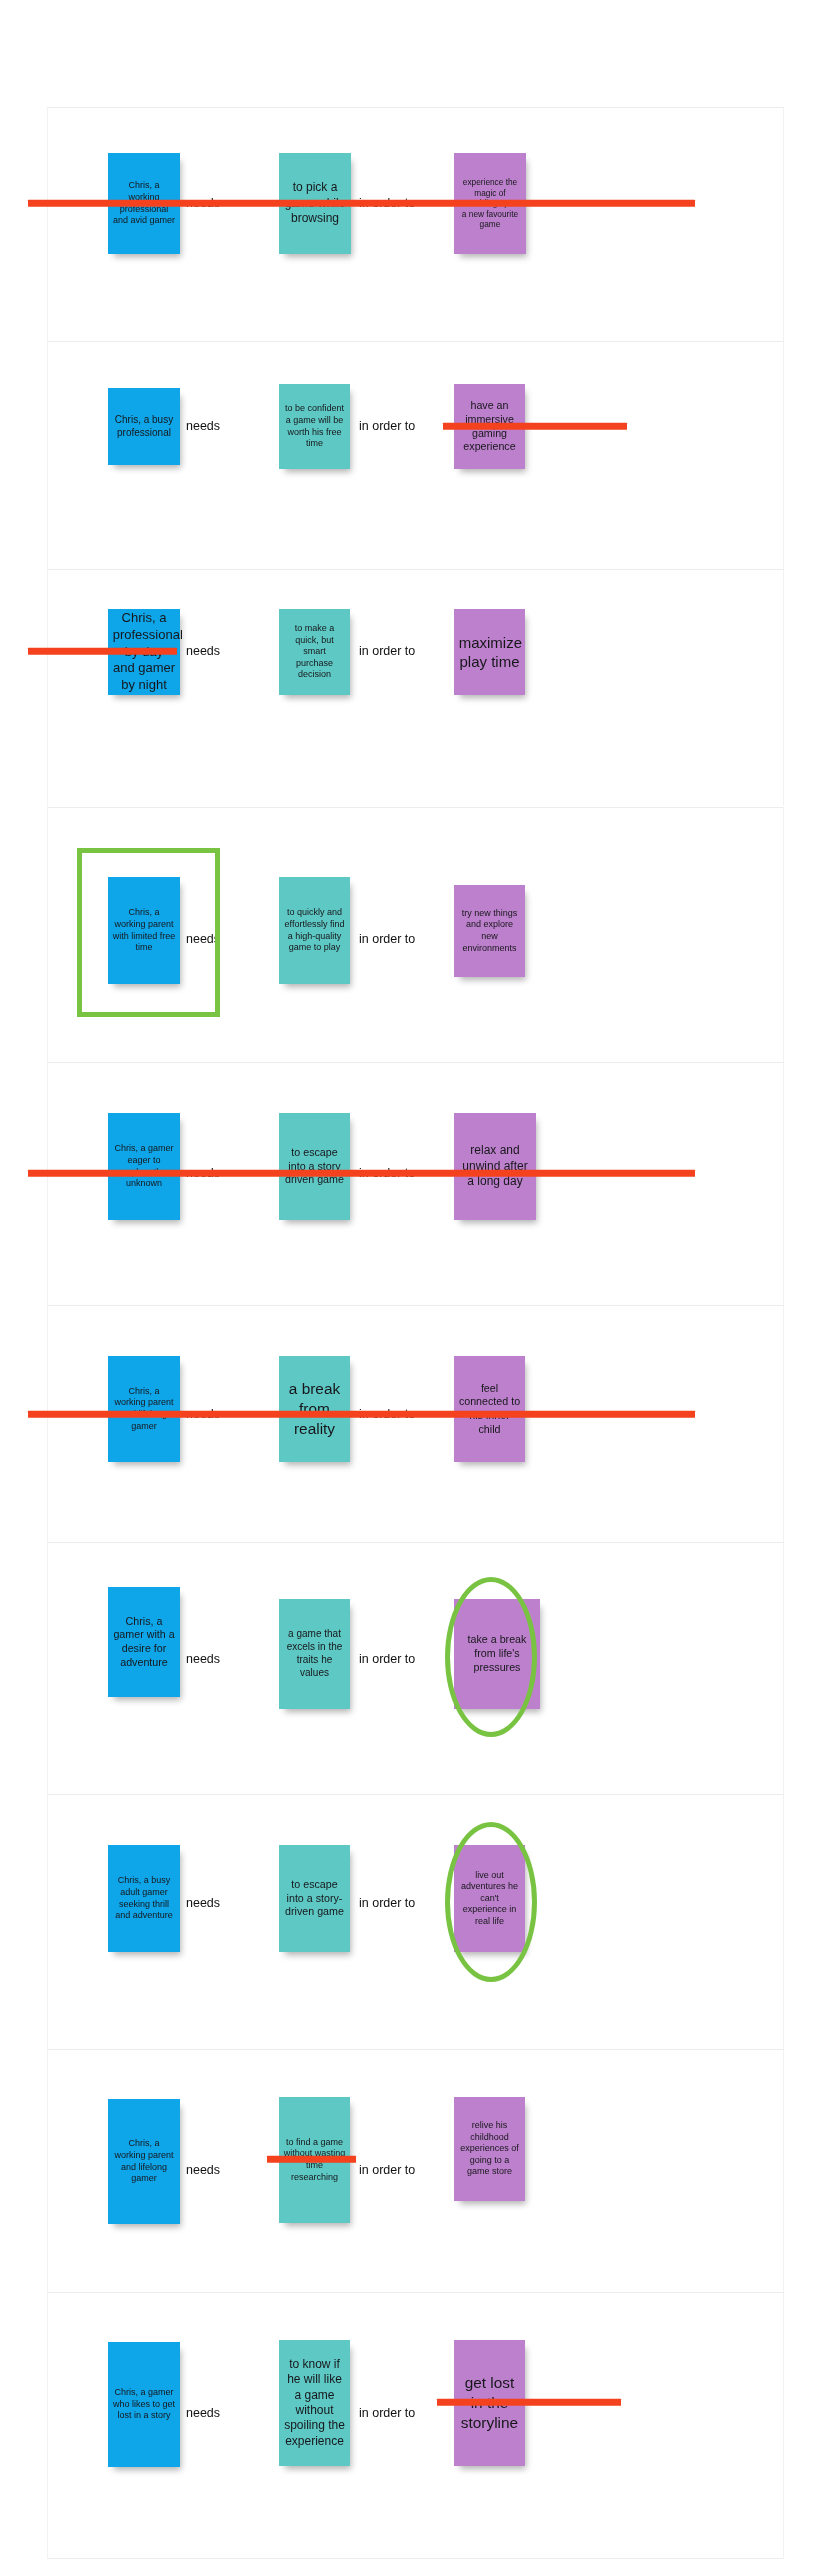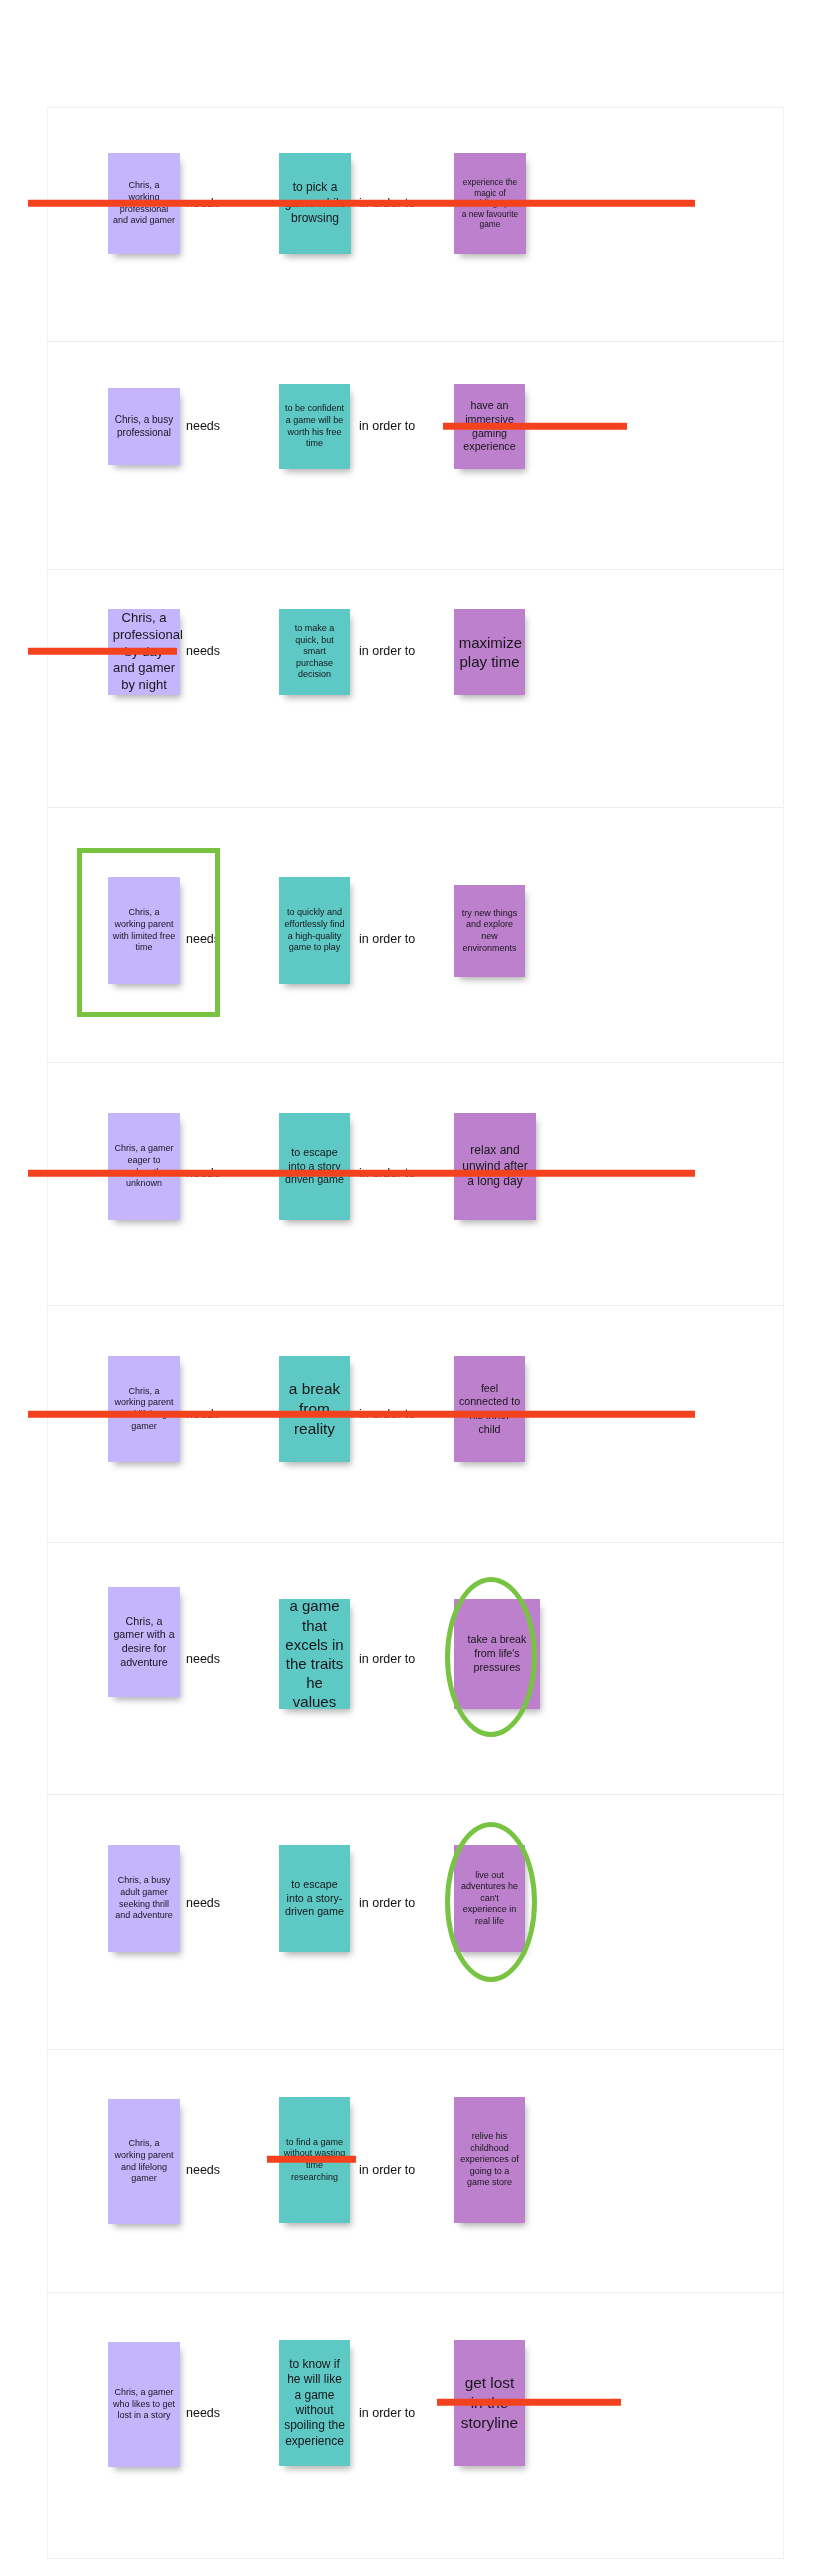--- a/index.html
+++ b/index.html
@@ -70,21 +70,21 @@
     align-items: center;
     justify-content: center;
     text-align: center;
     padding: 3.6px 4.7px;
     line-height: 1.28;
     color: #17171b;
     box-shadow: 3.6px 5.3px 6.5px -2.4px rgba(0,0,0,0.30);
     z-index: 2;
   }
   .note span { display: block; width: 100%; }
-  .note.user    { background: #c4b5fd; }
+  .note.user    { background: #0ea5e9; }
   .note.need    { background: #5ec8c4; }
   .note.insight { background: #bd80cc; }
 
   
   .conn {
     position: absolute;
     font-size: 12.5px;
     color: #111;
     white-space: nowrap;
     z-index: 3;
@@ -249,21 +249,21 @@
   </div>
 
   <div class="row" style="top:1542px;height:252px;">
     <div class="row-inner">
       <div class="note user" style="left:60px;top:44px;width:72px;height:110px;font-size:10.7px;">
         <span>Chris, a gamer with a desire for adventure</span>
       </div>
       <div class="conn" style="left:138px;top:116px;">
         <span>needs</span>
       </div>
-      <div class="note need" style="left:231px;top:56px;width:71px;height:110px;font-size:15px;text-align:center;">
+      <div class="note need" style="left:231px;top:56px;width:71px;height:110px;font-size:10px;text-align:center;">
         <span>a game that excels in the traits he values</span>
       </div>
       <div class="conn" style="left:311px;top:116px;">
         <span>in order to</span>
       </div>
       <div class="note insight" style="left:406px;top:56px;width:86px;height:110px;font-size:10.7px;">
         <span>take a break from life's pressures</span>
       </div>
       <div class="green-ellipse" style="left:397px;top:34px;width:92px;height:160px;"></div>
     </div>
@@ -297,21 +297,21 @@
       </div>
       <div class="conn" style="left:138px;top:120px;">
         <span>needs</span>
       </div>
       <div class="note need" style="left:231px;top:47px;width:71px;height:126px;font-size:9px;">
         <span>to find a game without wasting time researching</span>
       </div>
       <div class="conn" style="left:311px;top:120px;">
         <span>in order to</span>
       </div>
-      <div class="note insight" style="left:406px;top:47px;width:71px;height:126px;font-size:9px;justify-content:center;">
+      <div class="note insight" style="left:406px;top:47px;width:71px;height:104px;font-size:9px;justify-content:center;">
         <span>relive his childhood experiences of going to a game store</span>
       </div>
       <div class="strike" style="left:219px;top:109px;width:89px;"></div>
     </div>
   </div>
 
   <div class="row last" style="top:2292px;height:267px;">
     <div class="row-inner">
       <div class="note user" style="left:60px;top:49px;width:72px;height:125px;font-size:9px;">
         <span>Chris, a gamer who likes to get lost in a story</span>

